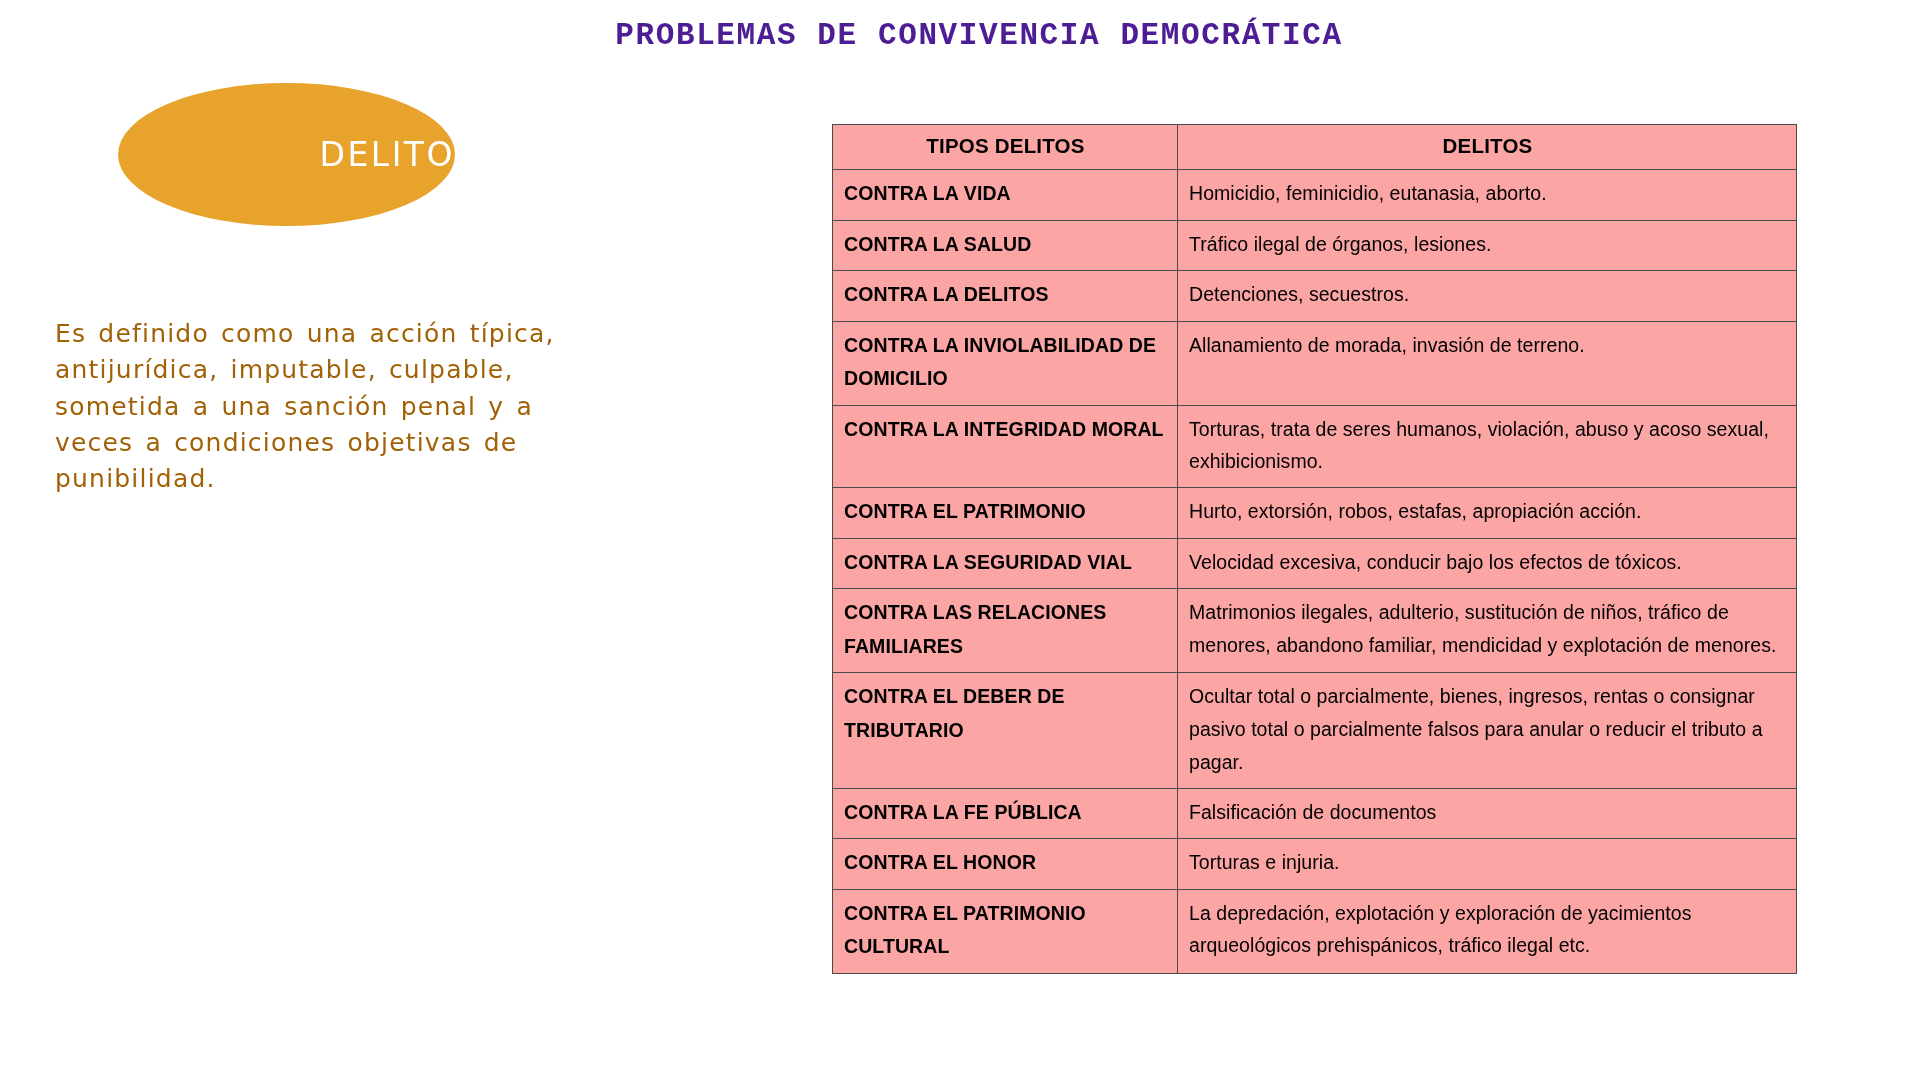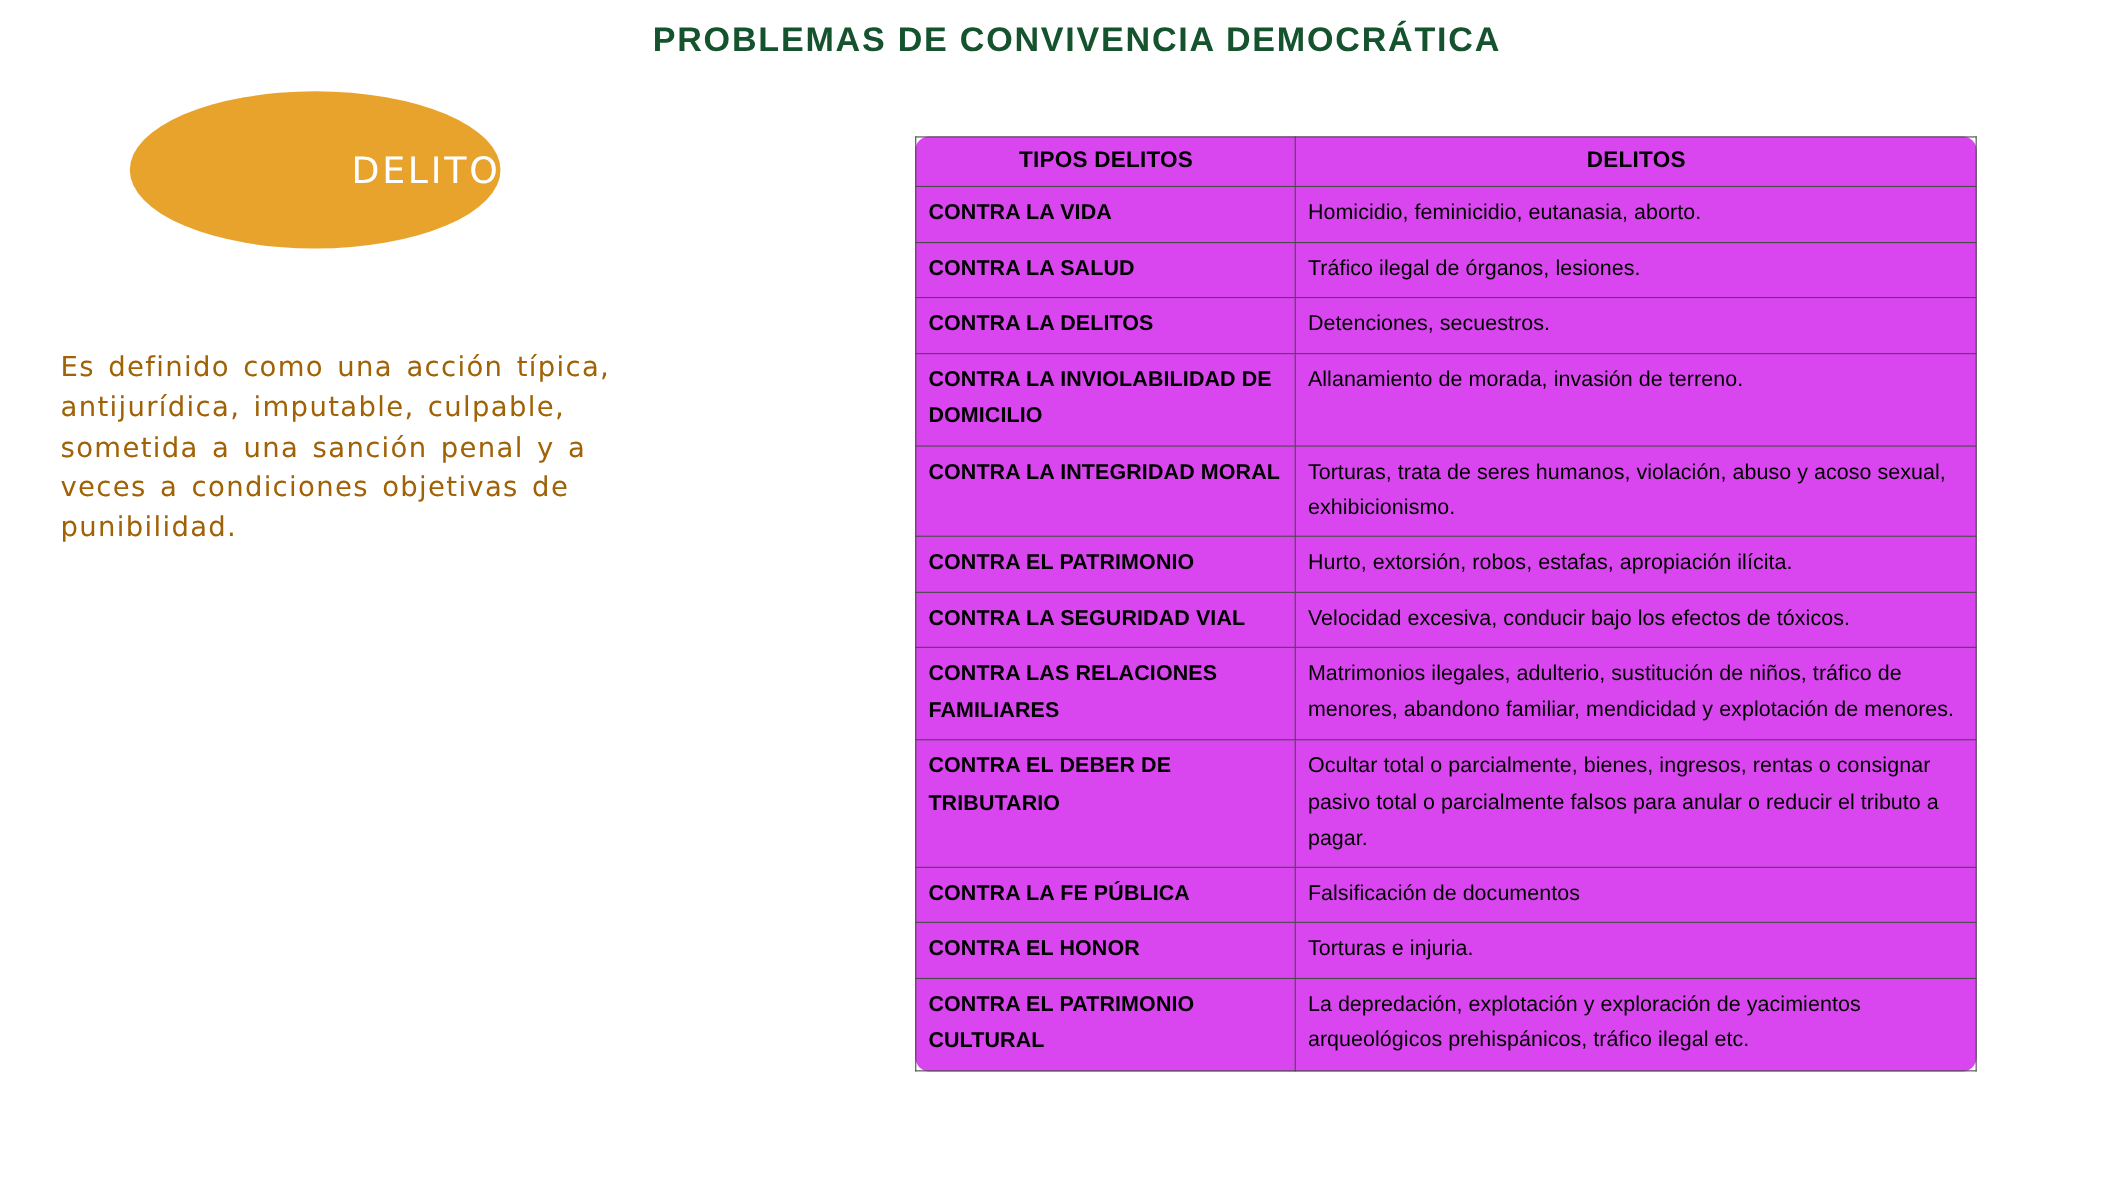--- a/index.html
+++ b/index.html
@@ -19,22 +19,22 @@
 
   
   .slide-title {
     position: absolute;
     left: 0;
     top: 18px;
     width: 1918px;
     text-align: center;
     padding-left: 40px;
     box-sizing: border-box;
-    color: #14532d;
-    font-family: Liberation Sans, sans-serif;
+    color: #4c1d95;
+    font-family: Liberation Mono, monospace;
     font-size: 31px;
     font-weight: bold;
     letter-spacing: 1.6px;
     white-space: nowrap;
   }
 
   
   .ellipse-wrap {
     position: absolute;
     left: 118px;
@@ -76,22 +76,21 @@
   .table-wrap {
     position: absolute;
     left: 832px;
     top: 124px;
     width: 964px;
   }
   table.delitos {
     border-collapse: collapse;
     width: 100%;
     table-layout: fixed;
-    background: #d946ef;
-    border-radius: 13px;
+    background: #fca5a5;
   }
   table.delitos th,
   table.delitos td {
     border: 1px solid #4a4a4a;
     vertical-align: top;
     padding: 7px 10px 9px 11px;
   }
   table.delitos col.c1 { width: 345px; }
   table.delitos col.c2 { width: 619px; }
 
@@ -157,21 +156,21 @@
       <tr>
         <td class="tipo">CONTRA LA INVIOLABILIDAD DE DOMICILIO</td>
         <td class="desc">Allanamiento de morada, invasión de terreno.</td>
       </tr>
       <tr>
         <td class="tipo">CONTRA LA INTEGRIDAD MORAL</td>
         <td class="desc">Torturas, trata de seres humanos, violación, abuso y acoso sexual, exhibicionismo.</td>
       </tr>
       <tr>
         <td class="tipo">CONTRA EL PATRIMONIO</td>
-        <td class="desc"> Hurto, extorsión, robos, estafas, apropiación ilícita.</td>
+        <td class="desc"> Hurto, extorsión, robos, estafas, apropiación acción.</td>
       </tr>
       <tr>
         <td class="tipo">CONTRA LA SEGURIDAD VIAL</td>
         <td class="desc">Velocidad excesiva, conducir bajo los efectos de tóxicos.</td>
       </tr>
       <tr>
         <td class="tipo">CONTRA LAS RELACIONES FAMILIARES</td>
         <td class="desc"> Matrimonios ilegales, adulterio, sustitución de niños, tráfico de menores, abandono familiar, mendicidad y explotación de menores.</td>
       </tr>
       <tr>

